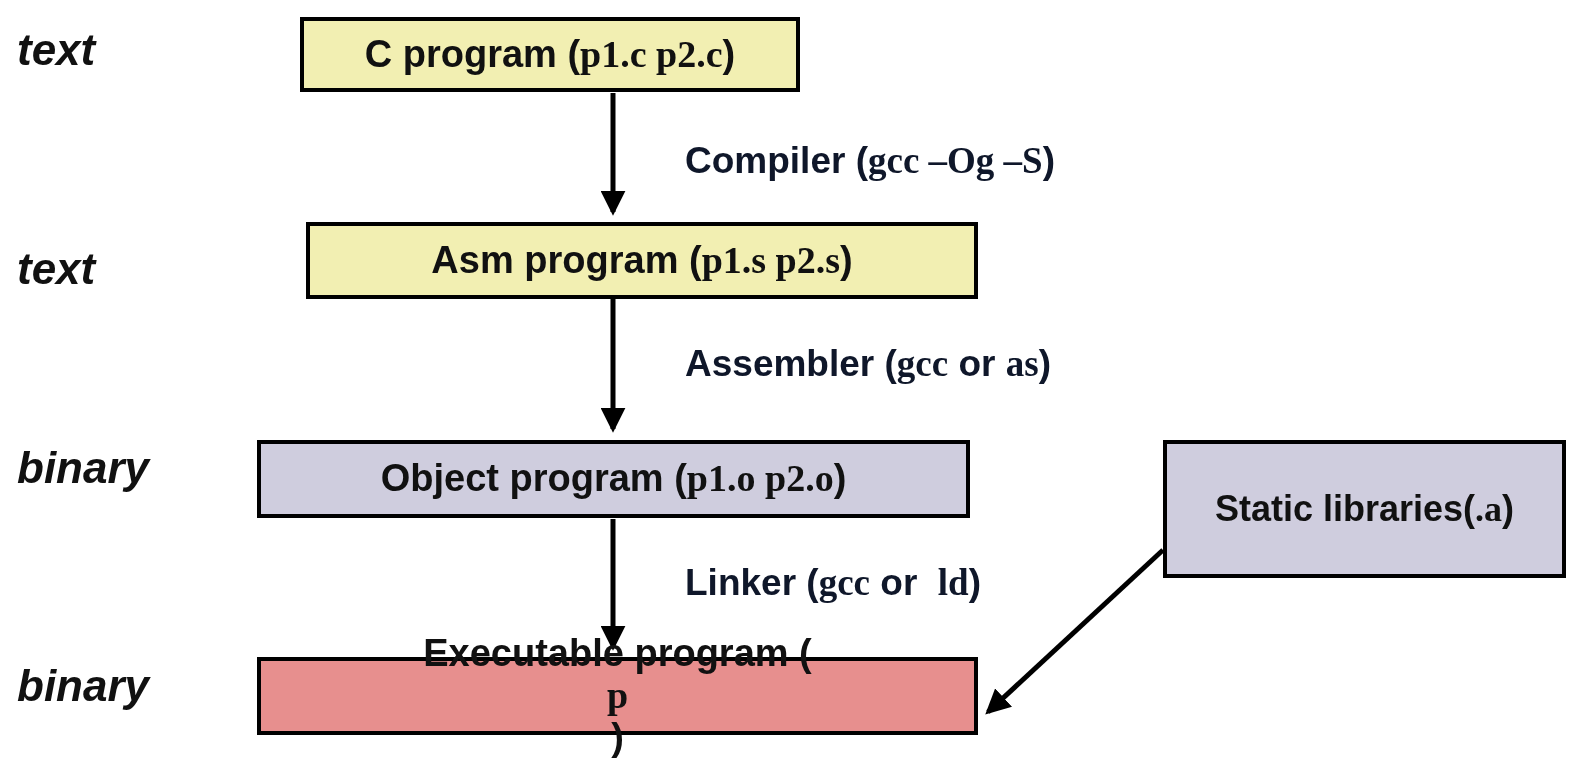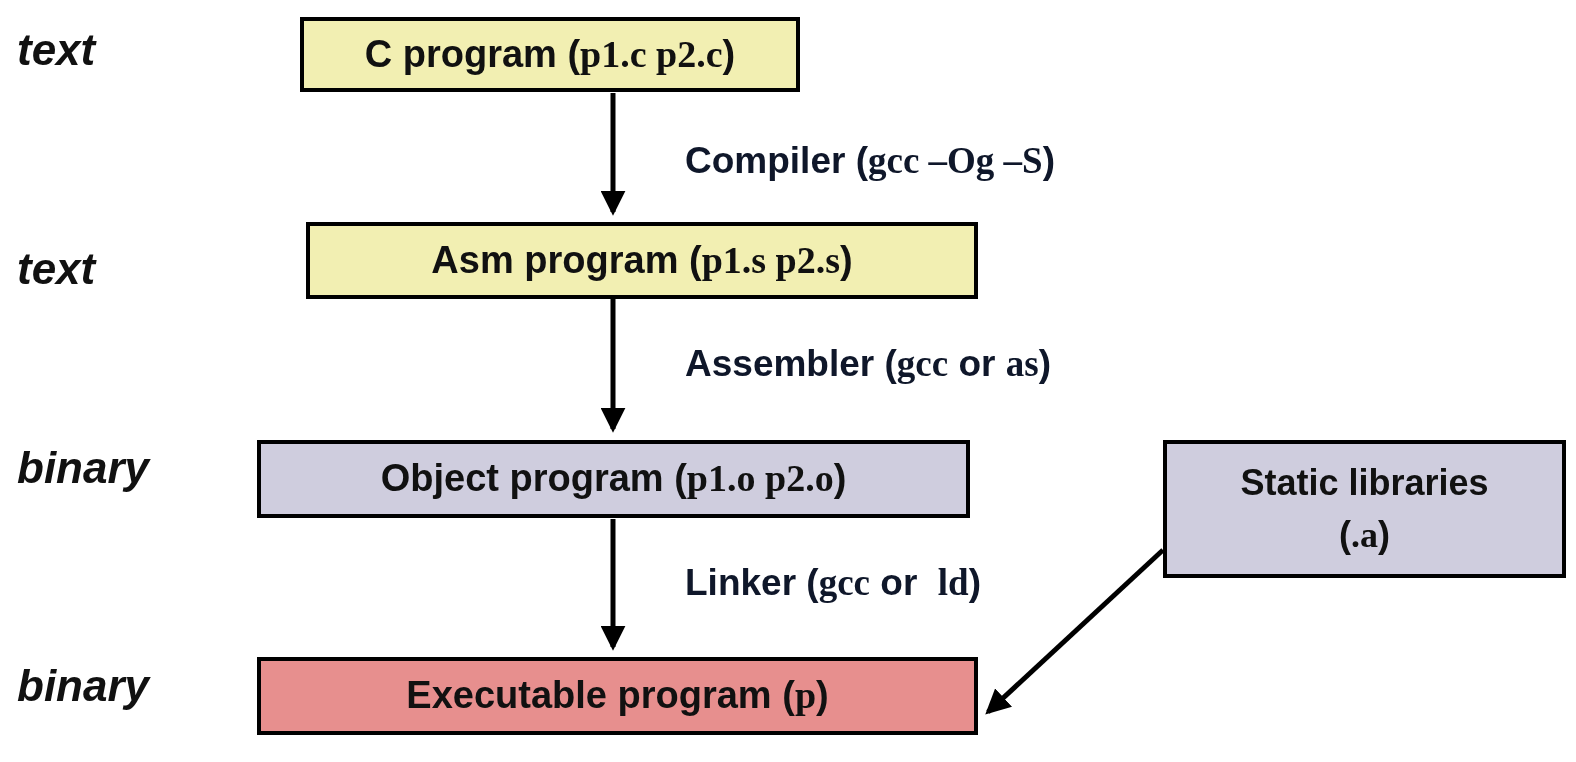--- a/index.html
+++ b/index.html
@@ -23,22 +23,22 @@
     align-items: center;
     justify-content: center;
     font-weight: bold;
     font-size: 38px;
     color: #111111;
     line-height: 1.1;
     white-space: nowrap;
   }
   .box.yellow   { background: var(--c-yellow,   #f2efb2); }
   .box.lavender { background: var(--c-lavender, #cfcdde); }
-  .box.red      { background: var(--c-red,      #e78f8e); }
-  .box.static   { flex-direction: column; font-size: 36px; line-height: 1.45; }
+  .box.red      { background: var(--c-red,      #e78f8e); flex-direction: column; }
+  .box.static   { flex-direction: row; font-size: 36px; line-height: 1.45; }
   .seg { white-space: pre; }
   .mono {
     font-family: Liberation Serif, serif;
     font-weight: bold;
   }
   .rowlabel {
     position: absolute;
     left: 17px;
     width: 160px;
     font-weight: bold;

